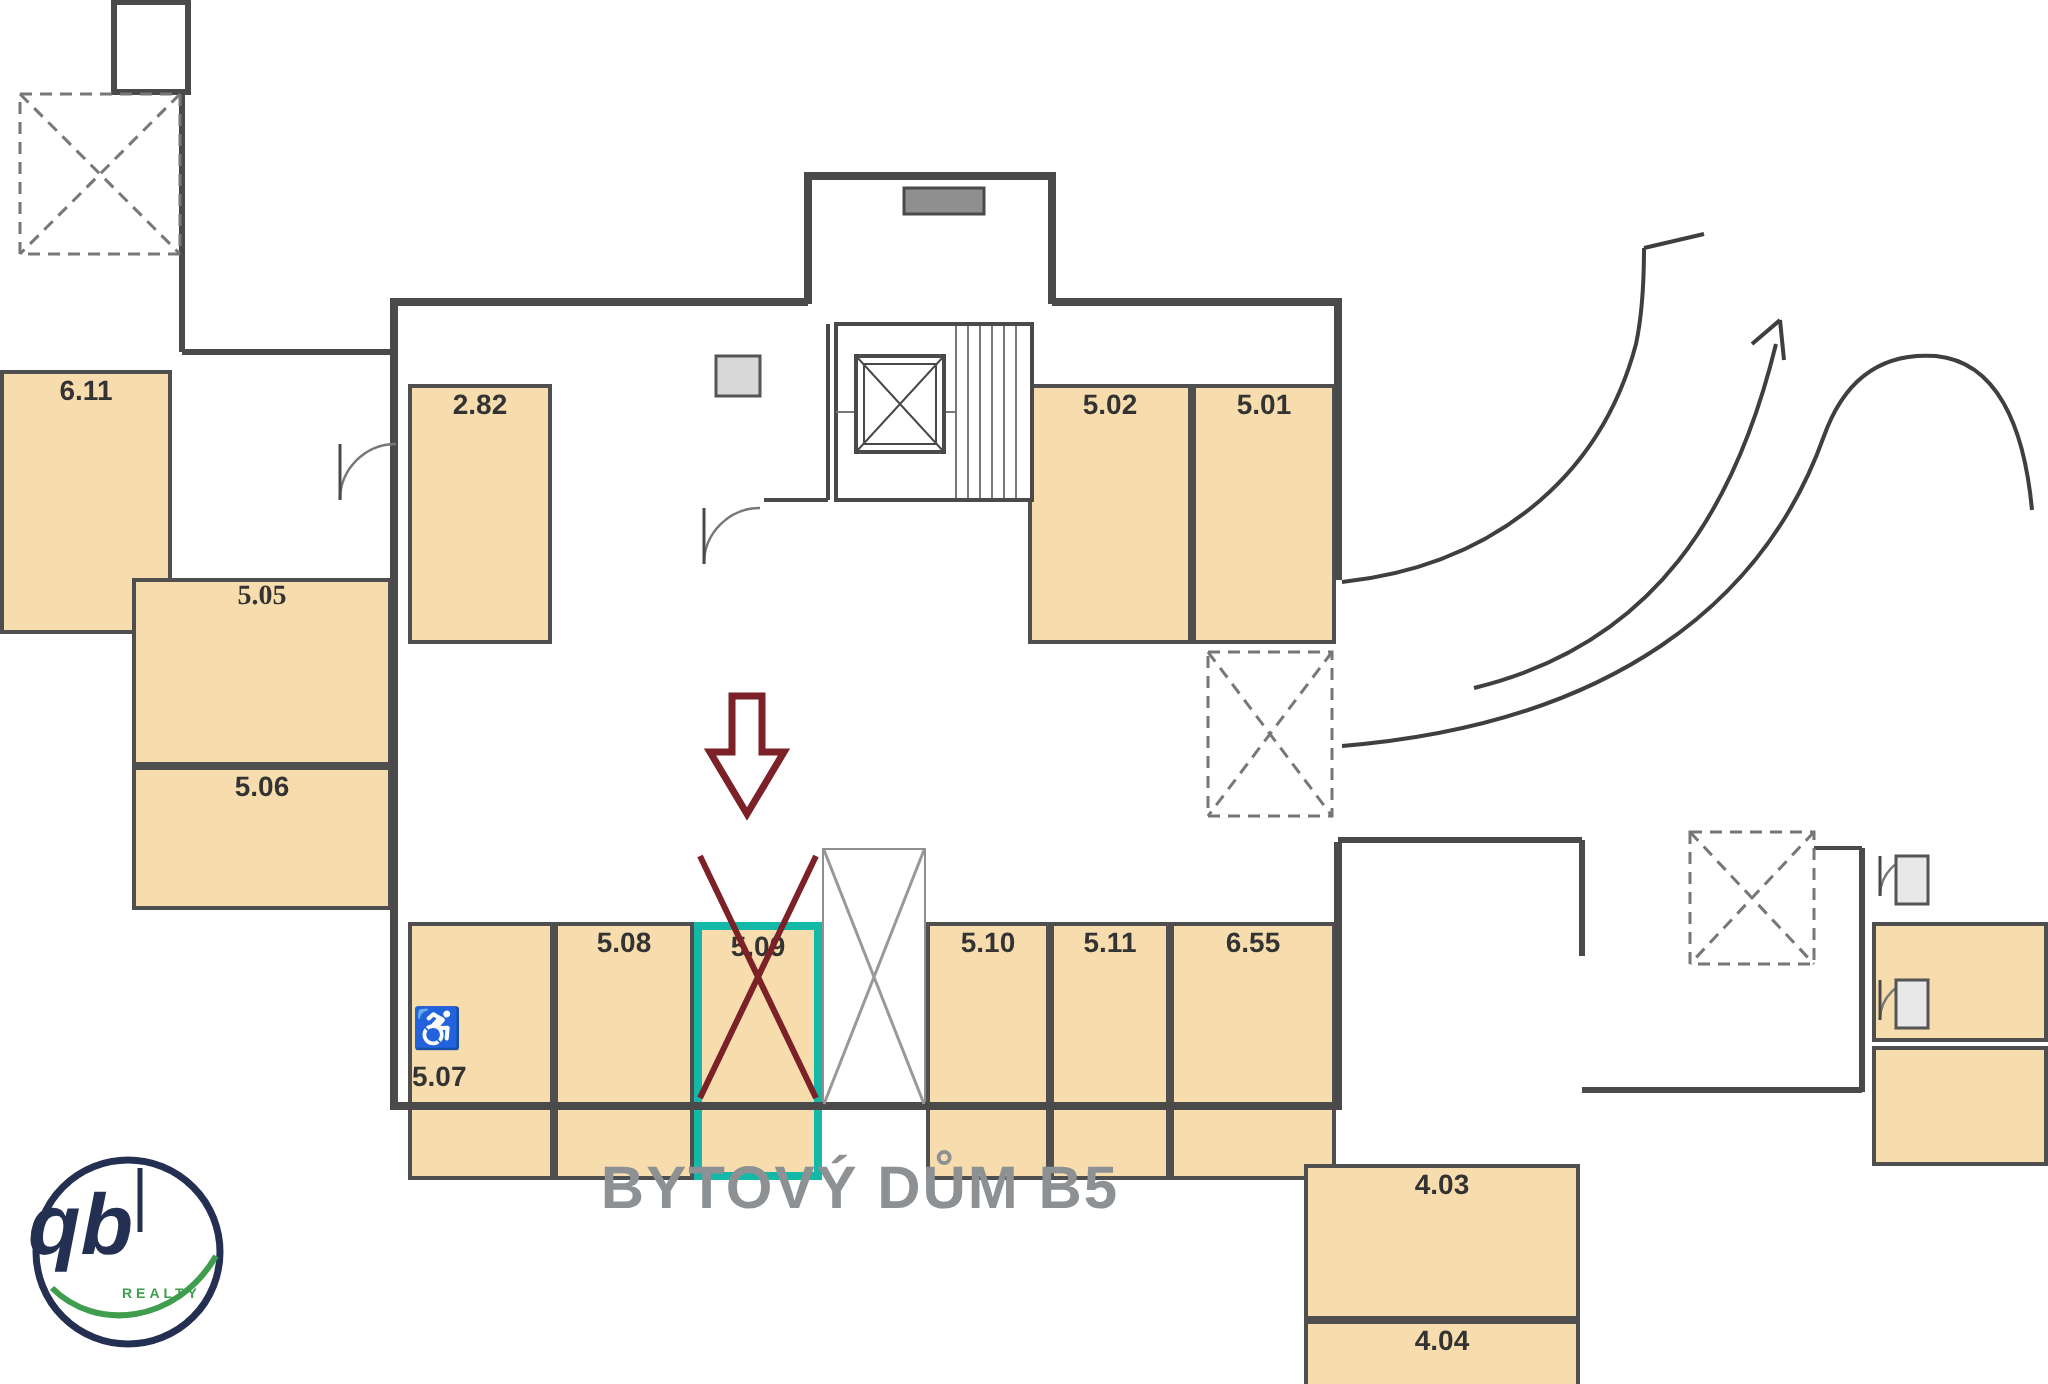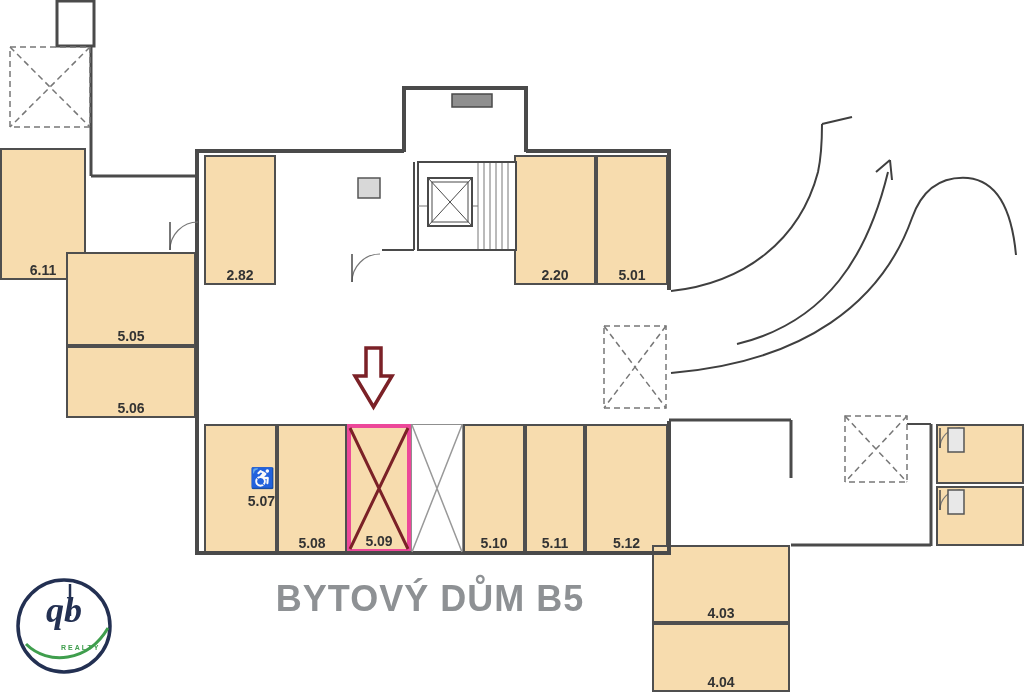--- a/index.html
+++ b/index.html
@@ -1,55 +1,55 @@
 <!DOCTYPE html>
 <html><head>
 <meta charset="utf-8">
 <style>
   html,body{margin:0;padding:0;background:#fff;}
   .plan{position:relative;width:1024px;height:692px;background:#ffffff;overflow:hidden;
         font-family:"Liberation Sans",sans-serif;}
   .room{position:absolute;background:#f7dcae;border:2px solid #4f4f4f;box-sizing:border-box;
-        display:flex;align-items:flex-end;justify-content:center;
-        font-size:14px;font-weight:600;color:#333;}
+        display:flex;align-items:flex-start;justify-content:center;
+        font-size:14px;font-weight:600;color:#333;margin-top:37px;}
   .room.nolabel{background:#f7dcae;}
   .room.col{flex-direction:column;gap:5px;}
-  .room.highlight{border:4px solid #ec4899;z-index:3;}
+  .room.highlight{border:4px solid #14b8a6;z-index:3;}
   .noparking{position:absolute;background:#ffffff;border:1px solid #8f8f8f;box-sizing:border-box;}
   .overlay{position:absolute;left:0;top:0;width:1024px;height:692px;pointer-events:none;z-index:5;}
   .wc{font-size:20px;line-height:1;color:#222;}
   .title{position:absolute;left:240px;top:578px;width:380px;text-align:center;
-         font-size:36px;font-weight:600;letter-spacing:1px;color:#8e9194;z-index:6;}
+         font-size:30px;font-weight:600;letter-spacing:1px;color:#8e9194;z-index:6;}
   .logo{position:absolute;left:14px;top:572px;width:104px;height:112px;z-index:6;}
-  .logo .mono{position:absolute;left:0;top:20px;width:100px;text-align:center;
-              font-family:Liberation Serif, serif;font-style:italic;font-weight:bold;
-              font-size:36px;color:#233052;line-height:1;}
+  .logo .mono{position:absolute;left:0;top:20px;width:100px;
+              font-family:Liberation Sans, sans-serif;font-style:italic;font-weight:bold;
+              font-size:43px;color:#233052;line-height:1;}
   .logo .realty{position:absolute;left:47px;top:72px;font-size:7px;letter-spacing:2px;
                 color:#3f9e4d;font-weight:bold;}
 </style>
 </head>
 <body>
 
 <div class="plan">
 
   <div class="room" style="left:0px;top:148px;width:86px;height:132px;">
     <span>6.11</span>
   </div>
-  <div class="room" style="left:66px;top:252px;width:130px;height:94px;">
+  <div class="room" style="left:66px;top:252px;width:130px;height:94px;font-family:Liberation Serif, serif;">
     <span>5.05</span>
   </div>
   <div class="room" style="left:66px;top:346px;width:130px;height:72px;">
     <span>5.06</span>
   </div>
 
   <div class="room" style="left:204px;top:155px;width:72px;height:130px;">
     <span>2.82</span>
   </div>
   <div class="room" style="left:514px;top:155px;width:82px;height:130px;">
-    <span>2.20</span>
+    <span>5.02</span>
   </div>
   <div class="room" style="left:596px;top:155px;width:72px;height:130px;">
     <span>5.01</span>
   </div>
 
   <div class="room col" style="left:204px;top:424px;width:73px;height:129px;">
     <span class="wc">♿</span>
     <span>5.07</span>
   </div>
   <div class="room" style="left:277px;top:424px;width:70px;height:129px;">
@@ -59,21 +59,21 @@
     <span>5.09</span>
   </div>
   <div class="noparking" style="left:411px;top:424px;width:52px;height:129px;"></div>
   <div class="room" style="left:463px;top:424px;width:62px;height:129px;">
     <span>5.10</span>
   </div>
   <div class="room" style="left:525px;top:424px;width:60px;height:129px;">
     <span>5.11</span>
   </div>
   <div class="room" style="left:585px;top:424px;width:83px;height:129px;">
-    <span>5.12</span>
+    <span>6.55</span>
   </div>
 
   <div class="room" style="left:652px;top:545px;width:138px;height:78px;">
     <span>4.03</span>
   </div>
   <div class="room" style="left:652px;top:623px;width:138px;height:69px;">
     <span>4.04</span>
   </div>
 
   <div class="room nolabel" style="left:936px;top:424px;width:88px;height:60px;"></div>

